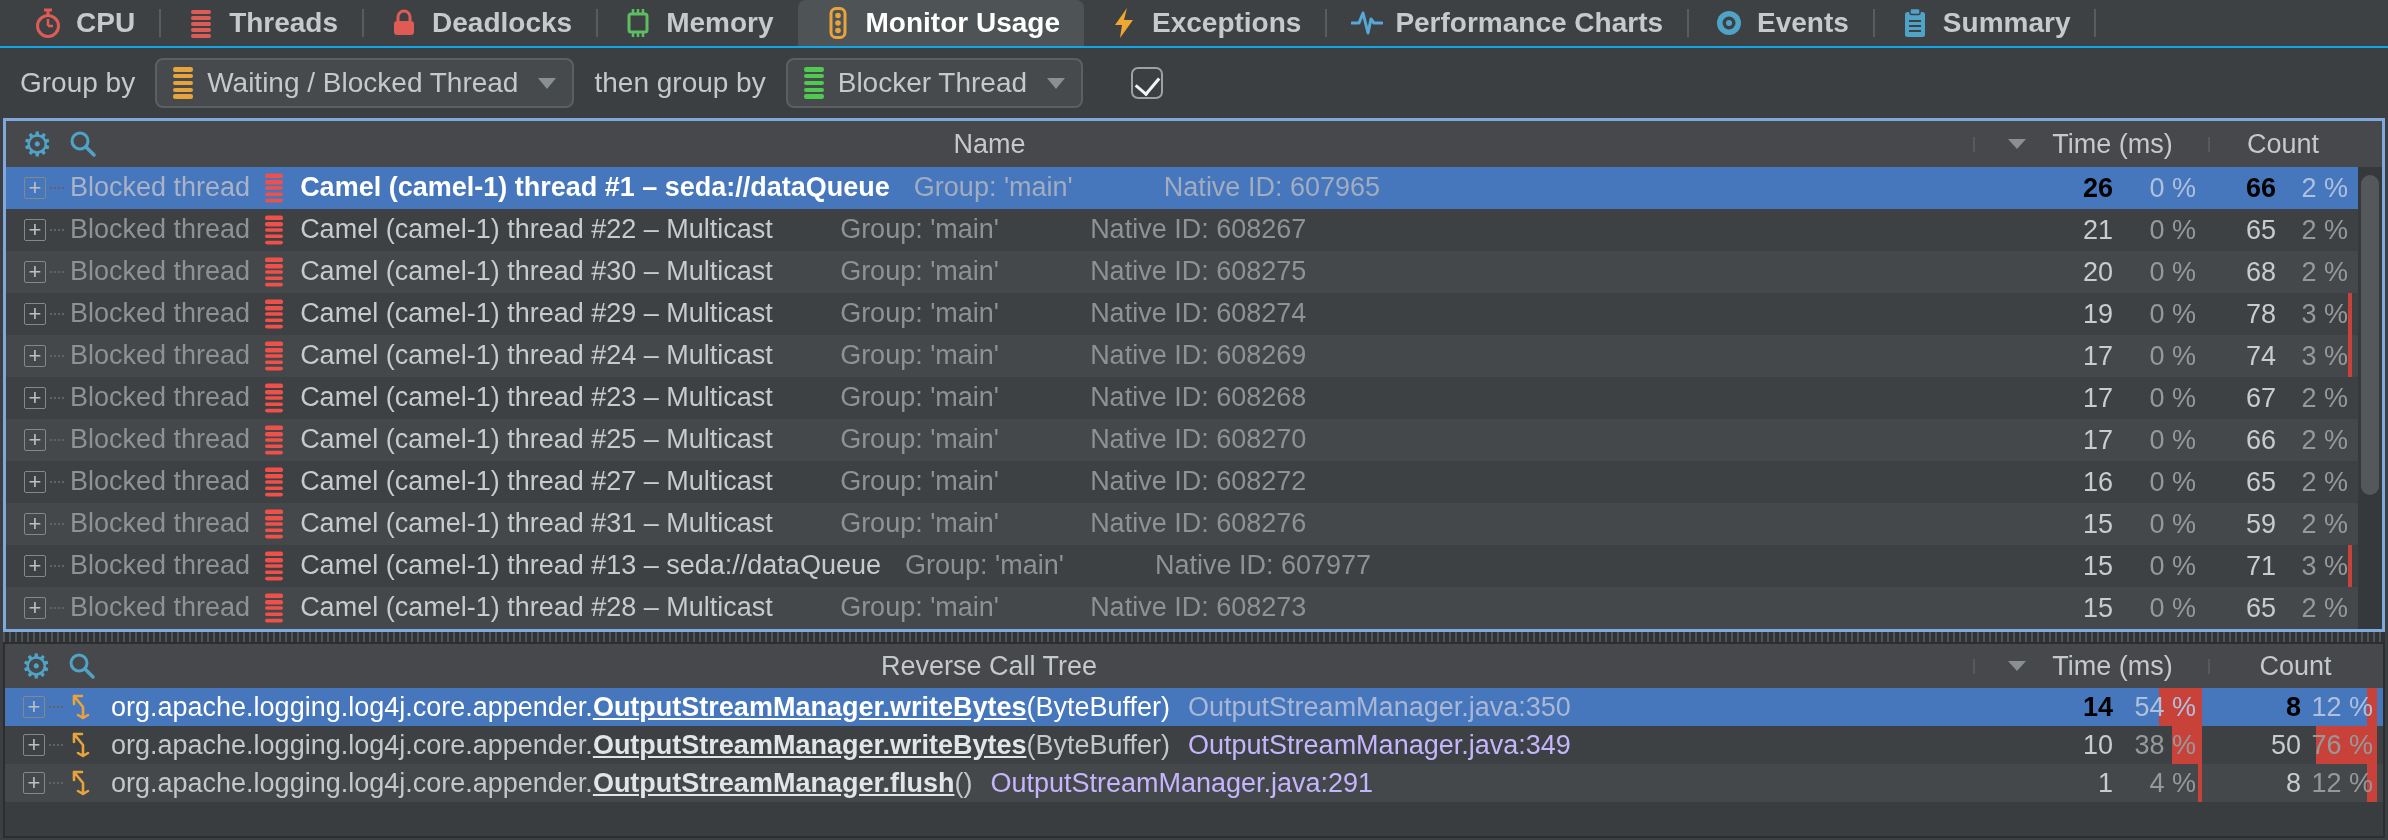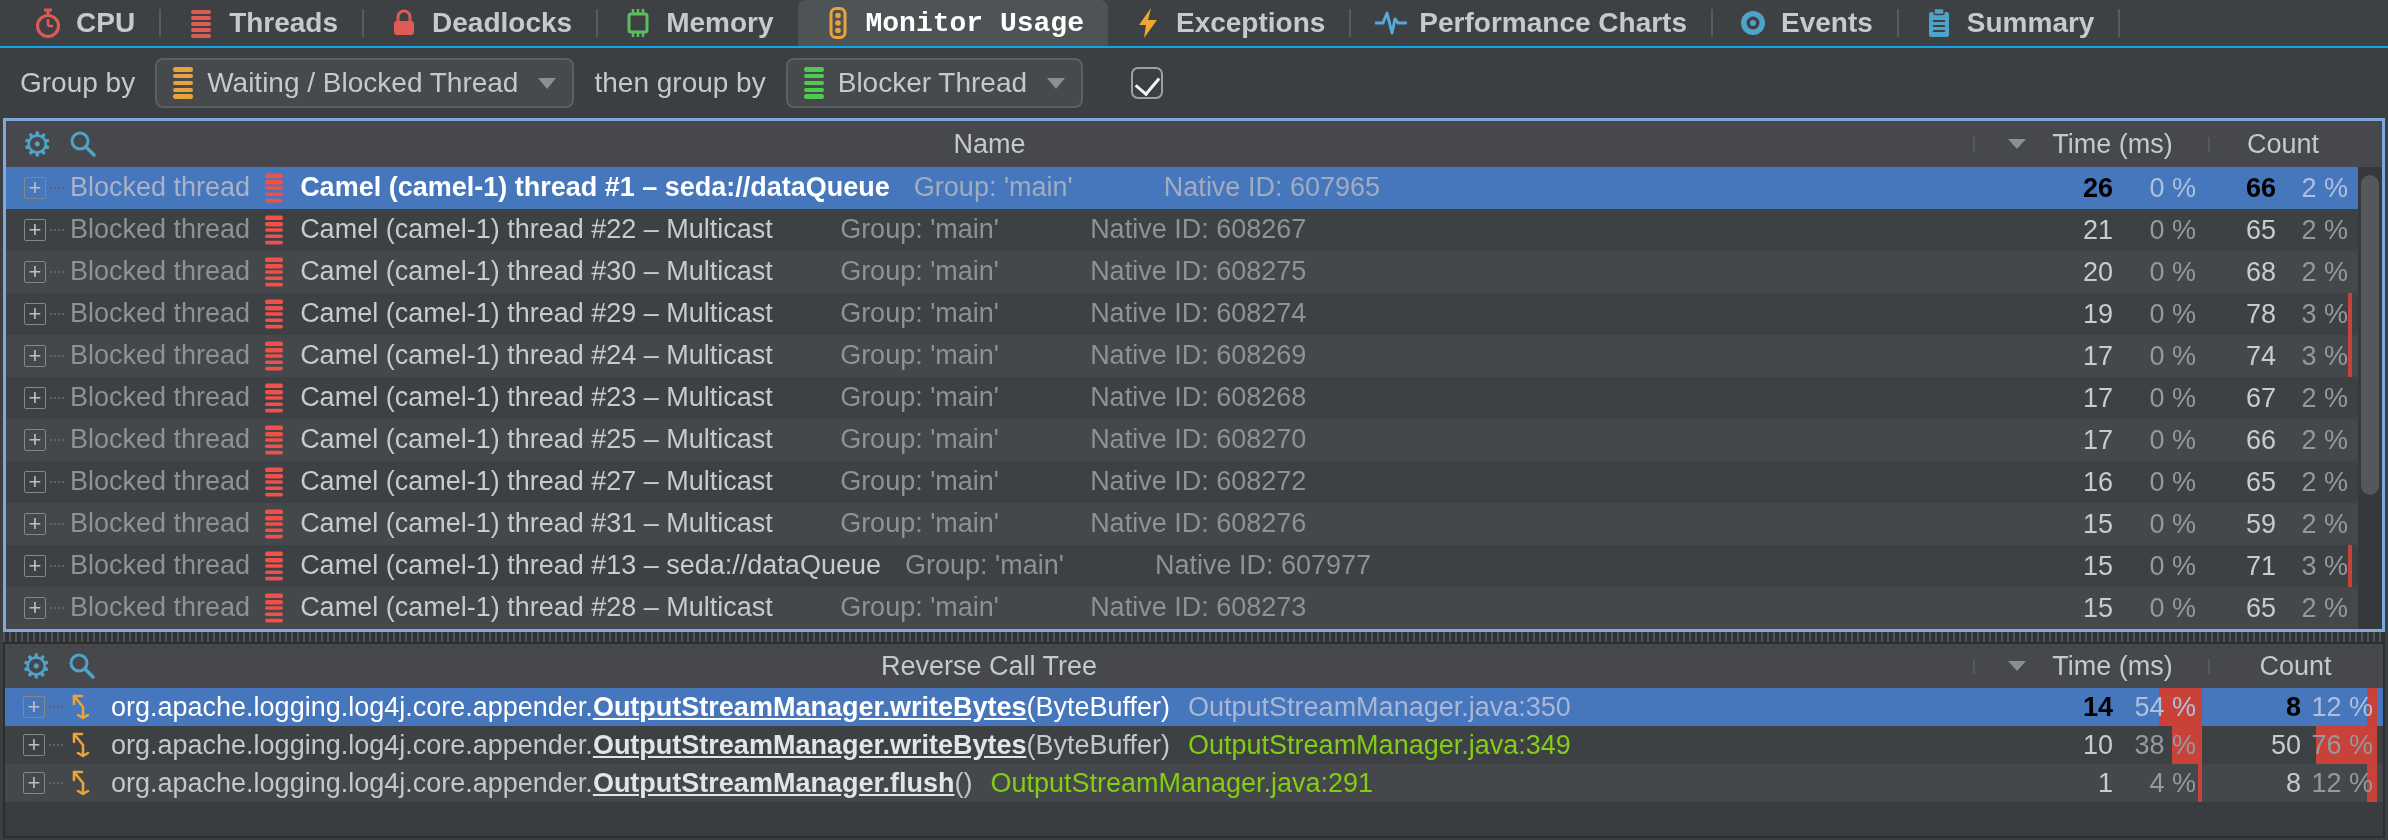--- a/index.html
+++ b/index.html
@@ -4,21 +4,21 @@
 <style>
   * { margin:0; padding:0; box-sizing:border-box; }
   html,body { width:2388px; height:840px; overflow:hidden; background:#3C3F41;
     font-family:"Liberation Sans", sans-serif; -webkit-font-smoothing:antialiased; }
 
   
   .tabbar { height:48px; background:#3E4143; border-bottom:2px solid #0ea5e9;
     display:flex; align-items:stretch; padding-left:8px; }
   .tab { display:flex; align-items:center; gap:12px; padding:0 24px; font-size:28px;
     font-weight:600; color:#C7CACC; cursor:default; }
-  .tab.selected { background:#4E5356; color:#FFFFFF; border-radius:8px 8px 0 0;font-family:Liberation Mono, monospace; }
+  .tab.selected { background:#4E5356; color:#FFFFFF; border-radius:8px 8px 0 0; }
   .tsep { width:2px; height:28px; background:#585C5F; align-self:center; }
   .ticon { width:32px; height:32px; flex:0 0 auto; }
 
   
   .toolbar { height:70px; display:flex; align-items:center; gap:20px; padding-left:20px;
     font-size:28px; color:#C6C9CB; background:#3C3F41; }
   .dropdown { display:flex; align-items:center; gap:14px; height:50px; padding:0 16px;
     background:#464A4D; border:2px solid #5B6063; border-radius:8px; }
   .dd-arrow { width:0; height:0; border-left:9px solid transparent; border-right:9px solid transparent;
     border-top:11px solid #8A8F92; margin-left:6px; }
@@ -85,21 +85,21 @@
   .col-count .pct { width:82px; padding-right:10px; }
   .trow.selected .pct { color:#AFC0DC; }
   .pct .bar { position:absolute; right:6px; top:0; bottom:0; background:#C8423A; }
   .pct b { position:relative; z-index:1; font-weight:inherit; }
 
   
   .mi { width:28px; height:30px; margin-right:14px; flex:0 0 auto; }
   .pkg { color:#C4C7C9; }
   .mtd { color:#E2E5E7; font-weight:700;text-decoration:underline; }
   .args { color:#C4C7C9; }
-  .src { color:#84cc16; margin-left:18px; }
+  .src { color:#c4b5fd; margin-left:18px; }
   .trow.selected .pkg, .trow.selected .mtd, .trow.selected .args { color:#FFFFFF; }
   .trow.selected .src { color:#A9B7D4; }
 
   
   .vscroll { position:absolute; top:46px; right:0; bottom:0; width:24px; background:#36393B; }
   .vthumb { position:absolute; top:8px; left:3px; width:18px; height:320px; background:#54585B; border-radius:9px; }
 
   .splitter { height:10px; margin:0 3px;
     background:repeating-linear-gradient(90deg,#515456 0 2px,#303335 2px 6px); }
   .filler { height:34px; background:#3A3D3F; }

